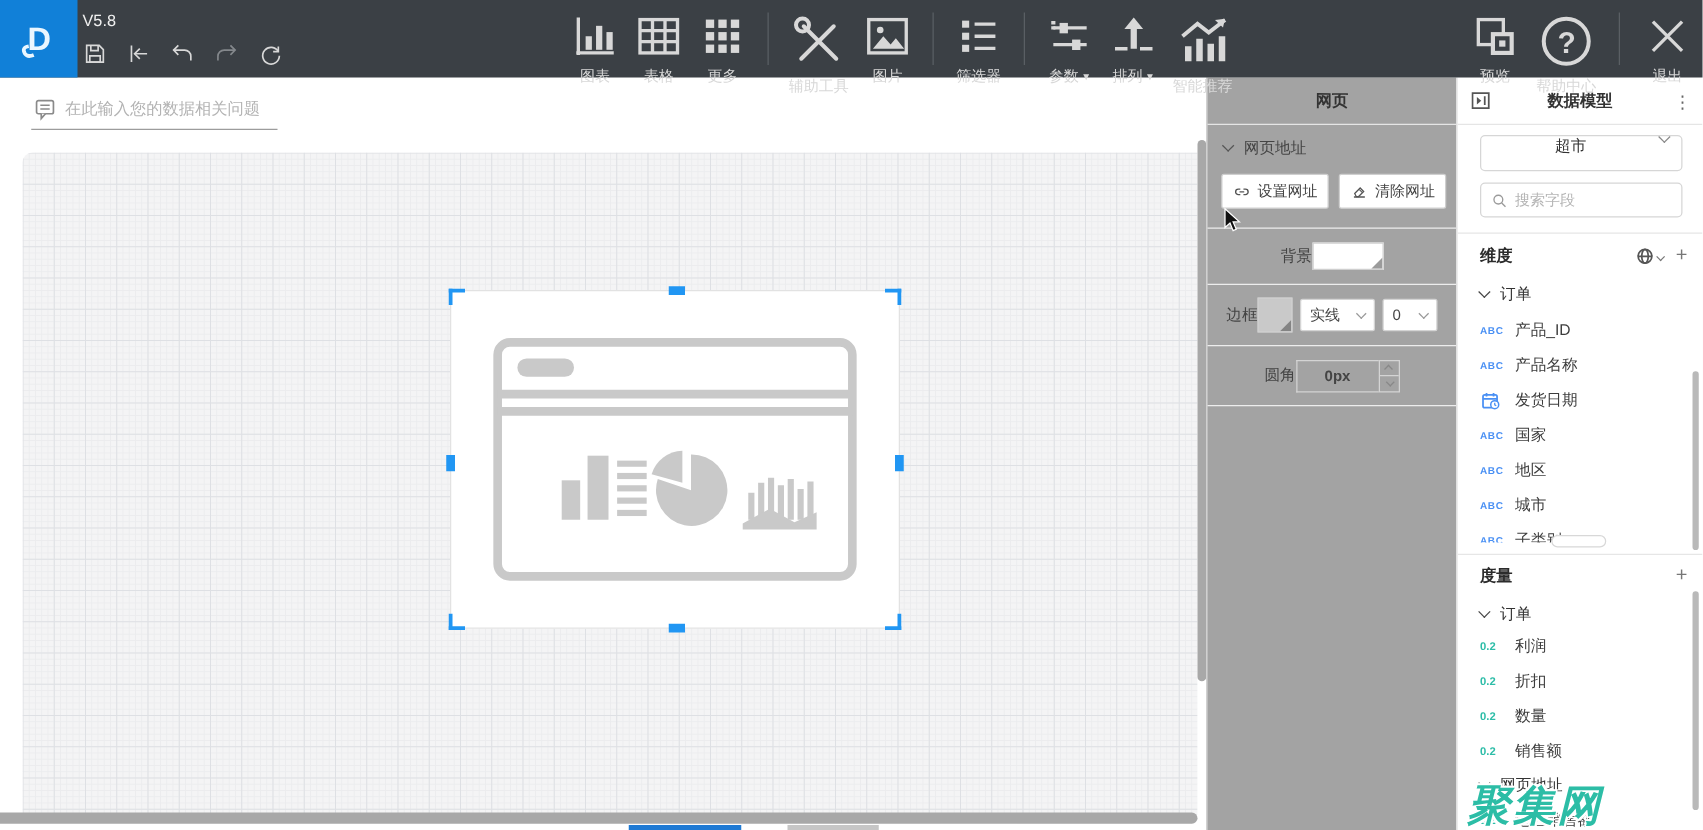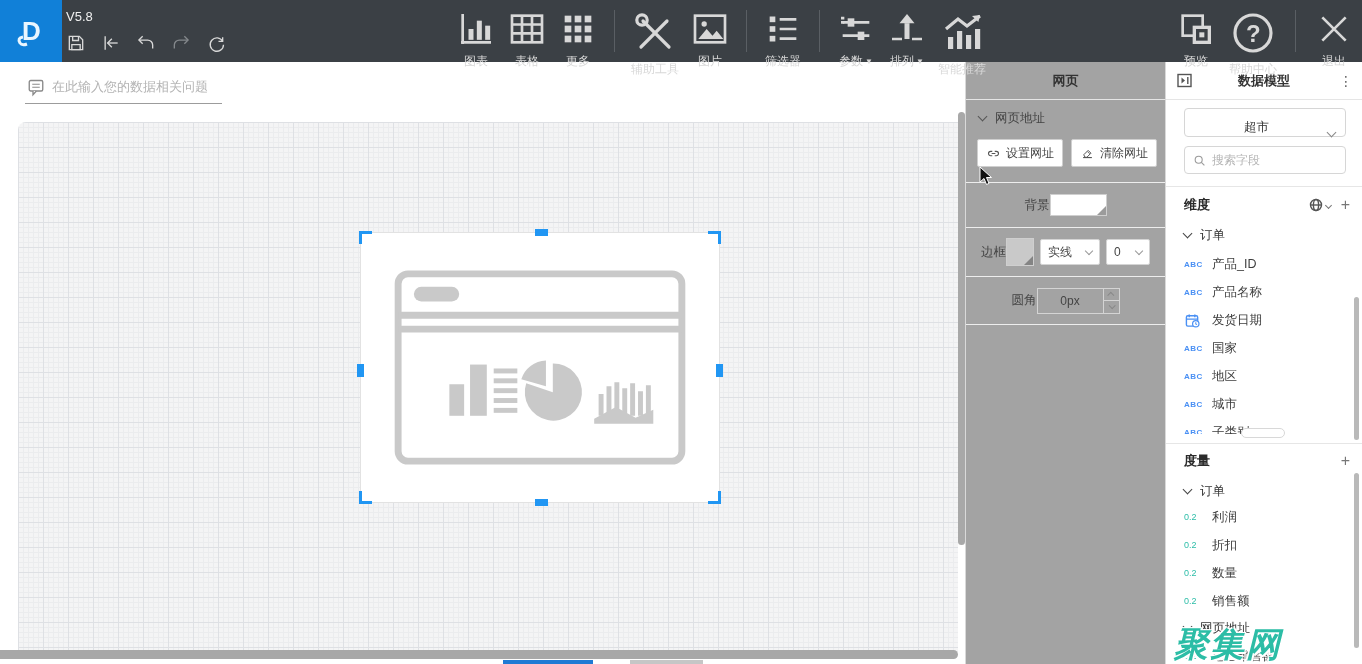--- a/index.html
+++ b/index.html
@@ -68,56 +68,56 @@
   .wp-row { display:flex; align-items:center; justify-content:center; padding:0 12px;
     border-bottom:1px solid #ededed; font-size:12.5px; color:#444; }
   .sw { position:relative; border:1px solid #cfcfcf; cursor:pointer; overflow:hidden; }
   .sw .corner { position:absolute; right:0; bottom:0; width:0; height:0;
     border-left:9px solid transparent; border-bottom:9px solid #9b9b9b; }
   .sel { border:1px solid #d4d4d4; border-radius:2px; background:#fff; height:26px;
     display:flex; align-items:center; justify-content:space-between; padding:0 7px; font-size:12px; color:#444; cursor:pointer; }
   .sel .chev { width:6px; height:6px; border-color:#999; }
   .spin-wrap { display:flex; }
   .spin-val { width:66px; height:26px; border:1px solid #d4d4d4; border-right:none; display:flex;
-    align-items:center; justify-content:center; font-size:12px; color:#444; }
+    align-items:center; justify-content:center; font-size:12px; color:#444;font-weight:bold; }
   .spin-btns { width:17px; height:26px; border:1px solid #d4d4d4; display:flex; flex-direction:column; }
   .spin-btns div { flex:1; display:flex; align-items:center; justify-content:center; cursor:pointer; }
   .spin-btns div + div { border-top:1px solid #d4d4d4; }
   .chev-up { width:5px; height:5px; border-left:1.4px solid #888; border-top:1.4px solid #888; transform:rotate(45deg) translateY(1px); }
   .chev-dn { width:5px; height:5px; border-right:1.4px solid #888; border-bottom:1.4px solid #888; transform:rotate(45deg) translateY(-1px); }
   .wp-reset { display:flex; align-items:center; gap:9px; padding-left:13px; height:43px;
     border-bottom:1px solid #ededed; font-size:12.5px; color:#444; cursor:pointer; }
 
   
   .data-panel { position:absolute; left:1165px; top:62px; width:197px; height:602px; background:#fff;
     border-left:1px solid #d9d9d9; overflow:hidden; }
   .dp-header { position:relative; height:38px; border-bottom:1px solid #e5e5e5; }
   .dp-title { line-height:38px; text-align:center; font-size:13px; color:#333; font-weight:bold; }
   .dp-collapse { position:absolute; left:11px; top:11px; cursor:pointer; }
   .dp-dots { position:absolute; right:9px; top:10px; font-size:14px; color:#666; cursor:pointer; line-height:18px; }
   .dp-select { position:absolute; left:18px; top:46px; width:162px; height:29px; border:1px solid #d6d6d6;
-    border-radius:4px; display:flex; align-items:flex-end; cursor:pointer; }
+    border-radius:4px; display:flex; align-items:flex-start; cursor:pointer; }
   .dp-select .val { flex:1; text-align:center; font-size:12.5px; color:#333; }
   .dp-select .chev { margin-right:10px; border-color:#888; }
   .dp-search { position:absolute; left:18px; top:84px; width:162px; height:28px; border:1px solid #d6d6d6;
     border-radius:4px; display:flex; align-items:center; padding:0 8px; gap:6px; }
   .dp-search input { border:none; outline:none; width:110px; font-size:12px; color:#555; background:transparent; font-family:inherit; }
   .dp-search input::placeholder { color:#b5b5b5; }
   .dp-div { position:absolute; left:0; width:100%; height:1px; background:#e6e6e6; }
   .sec-head { position:absolute; left:0; width:100%; height:24px; display:flex; align-items:center;
     padding:0 12px 0 18px; }
   .sec-head .t { flex:1; font-size:13px; color:#2b2b2b; font-weight:bold; }
   .sec-head .plus { font-size:16px; color:#777; cursor:pointer; line-height:16px; }
   .grow { position:absolute; display:flex; align-items:center; gap:9px; padding-left:18px; height:26px;
     font-size:12.5px; color:#333; width:100%; cursor:pointer; }
   .grow .chev { border-color:#444; }
   .frow { display:flex; align-items:center; height:28px; padding-left:18px; gap:9px; font-size:12.5px;
     color:#3d3d3d; cursor:pointer; }
   .tbadge { font-size:8px; color:#4a90f4; font-weight:bold; width:19px; letter-spacing:.5px; }
-  .mbadge { font-size:9px; color:#2dbda8; font-weight:normal; width:19px; }
+  .mbadge { font-size:9px; color:#2dbda8; font-weight:bold; width:19px; }
   .dim-list { position:absolute; left:0; top:188px; width:100%; height:184px; overflow:hidden; }
   .meas-list { position:absolute; left:0; top:441px; width:100%; }
   .pill { position:absolute; left:75px; top:366px; width:44px; height:10px; background:#fff;
     border:1px solid #d8d8d8; border-radius:5px; z-index:5; cursor:pointer; }
   .dp-scroll { position:absolute; right:3px; width:5px; background:#b9b9b9; border-radius:3px; cursor:pointer; }
   .watermark { position:absolute; left:8px; top:560px; z-index:9; font-size:34px; font-weight:800;
     font-style:italic; letter-spacing:2px; color:#2cbda6;
     text-shadow:1.5px 1.5px 0 #fff,-1.5px -1.5px 0 #fff,1.5px -1.5px 0 #fff,-1.5px 1.5px 0 #fff; }
 
   .cursor { position:absolute; left:979px; top:166px; z-index:60; pointer-events:none; }

